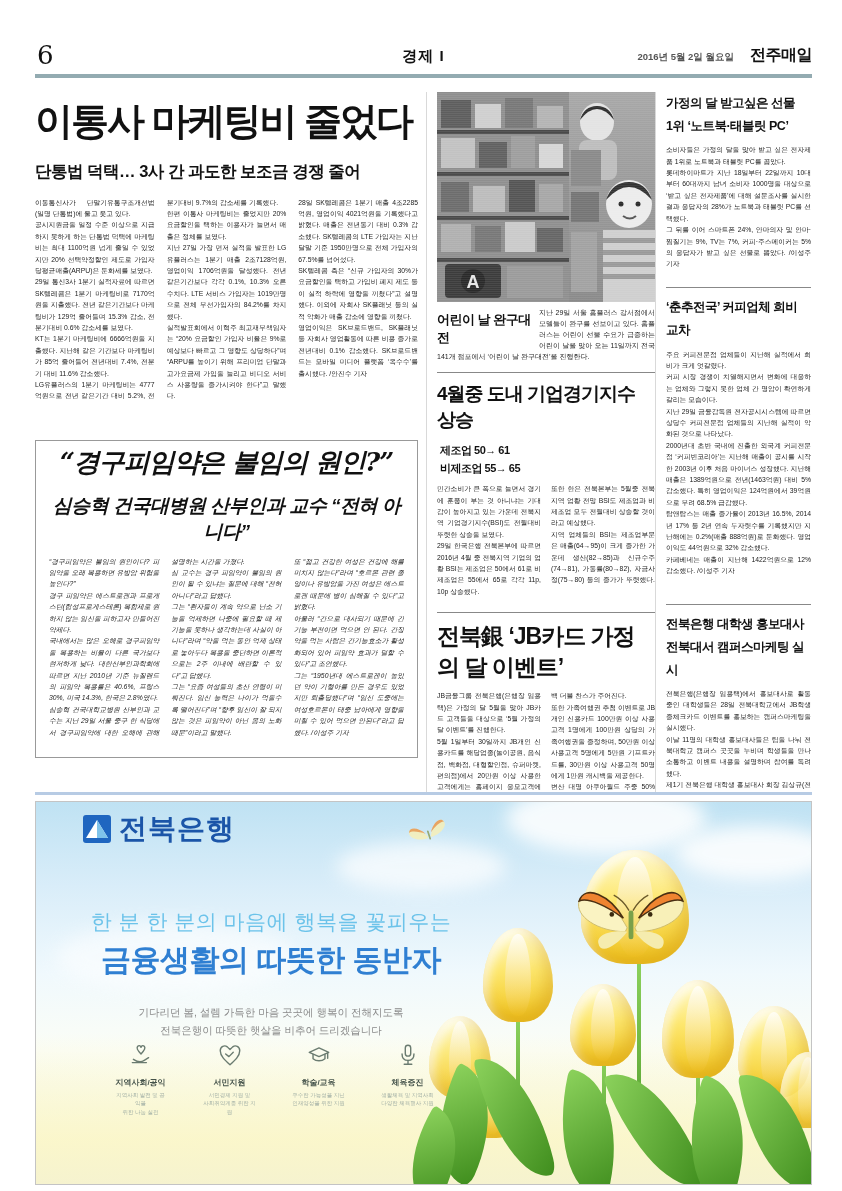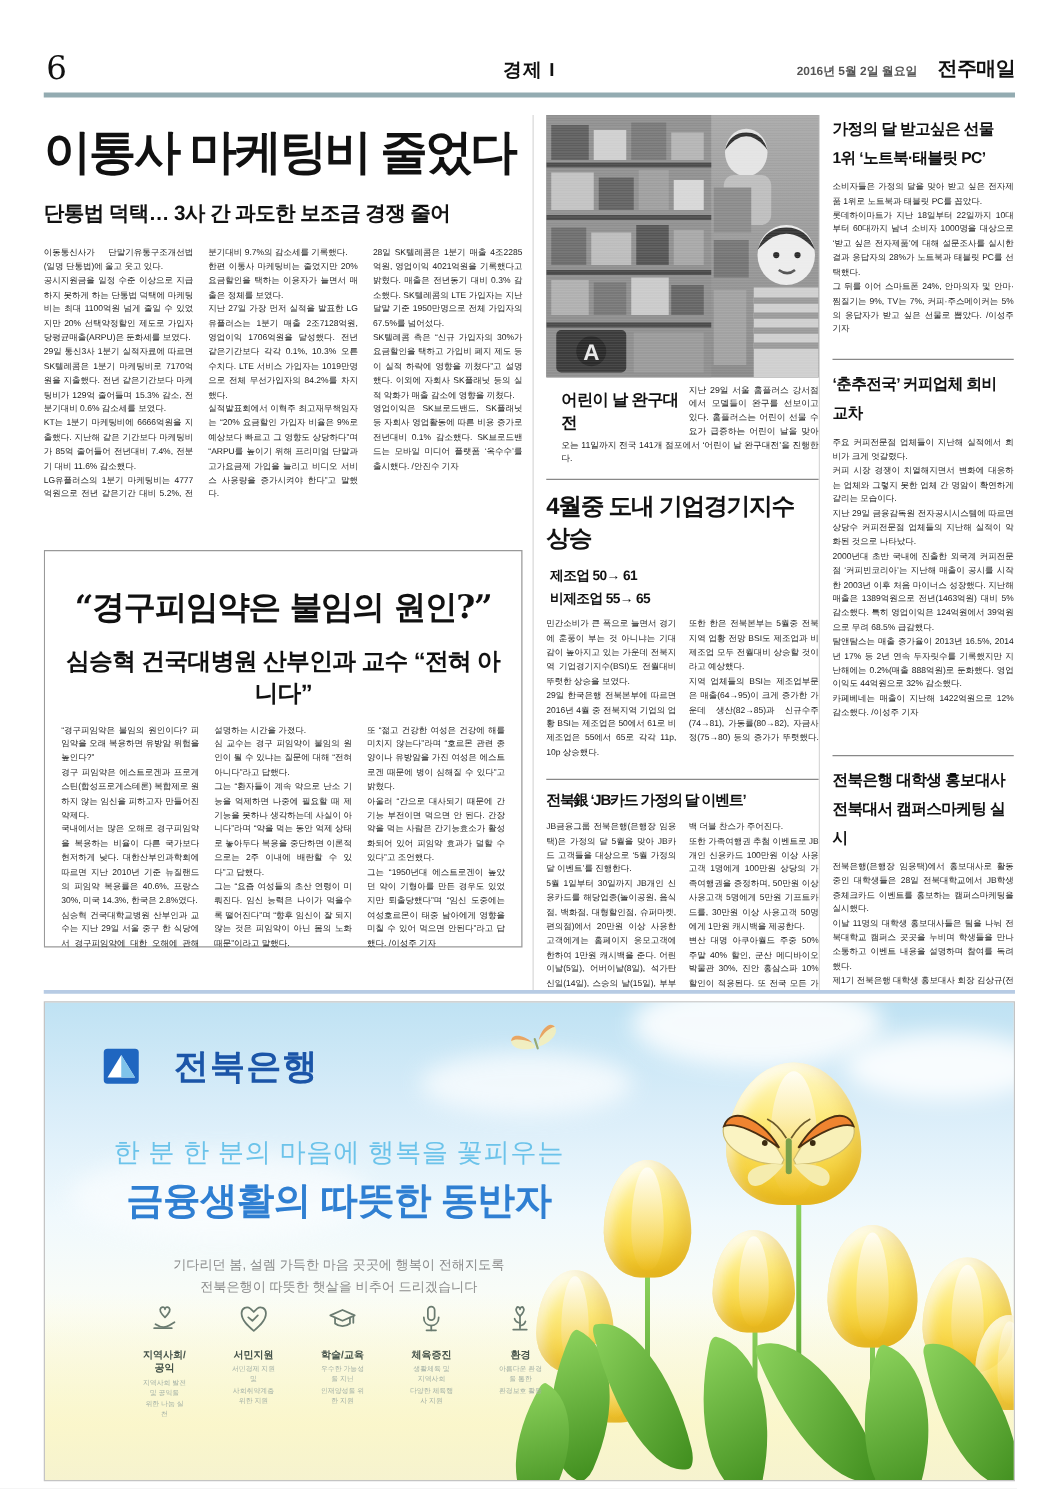--- a/index.html
+++ b/index.html
@@ -17,49 +17,49 @@
   .content{position:absolute;top:92px;left:35px;right:30px;height:700px;display:flex;overflow:hidden;}
   .region-left{width:383px;padding-right:8px;flex:none;}
   .region-mid{width:229px;flex:none;border-left:1px solid #d9d9d9;padding-left:10px;box-sizing:border-box;}
   .region-right{width:156px;flex:none;border-left:1px solid #d9d9d9;padding-left:10px;box-sizing:border-box;}
   .body-txt{font-size:6.8px;line-height:1.68;text-align:justify;white-space:pre-line;overflow:hidden;color:#191919;}
   .rule{border:0;border-top:1px solid #888;margin:9px 0 8px;}
   
   .lead-head{font-size:38px;font-weight:bold;letter-spacing:-2px;margin:4px 0 12px;white-space:nowrap;}
   .lead-sub{font-size:16.5px;font-weight:bold;line-height:1.55;letter-spacing:-0.5px;}
   .lead-body{margin-top:12px;column-count:3;column-gap:12px;height:230px;}
-  .quote-box{margin-top:13px;border:1px solid #999;padding:27px 13px 10px;height:318px;box-sizing:border-box;}
+  .quote-box{margin-top:13px;border:1px solid #999;padding:4px 13px 10px;height:318px;box-sizing:border-box;font-style:italic;}
   .q-head{text-align:center;font-size:26px;font-weight:bold;font-family:"DejaVu Serif","Liberation Serif",serif;letter-spacing:-1px;}
   .q-sub{text-align:center;font-size:19px;font-weight:bold;margin-top:13px;letter-spacing:-0.5px;}
   .q-body{margin-top:11px;column-count:3;column-gap:12px;height:222px;}
   
   .photo{position:relative;width:218px;height:210px;background:#9a9a9a;overflow:hidden;}
   .photo:after{content:"";position:absolute;inset:0;
     background:repeating-linear-gradient(0deg,rgba(255,255,255,.07) 0 1px,transparent 1px 2px);}
-  .caption{margin-top:6px;overflow:hidden;margin-left:12px;}
+  .caption{margin-top:6px;overflow:hidden;}
   .cap-title{float:left;width:102px;font-size:13px;font-weight:bold;letter-spacing:-0.5px;padding-top:3px;}
   .cap-text{font-size:7px;line-height:1.57;text-align:justify;color:#222;}
   .bsi-head{font-size:19px;font-weight:bold;letter-spacing:-1px;margin-top:2px;}
   .bsi-stats{margin:8px 0 6px 3px;font-size:11px;font-weight:bold;line-height:1.65;letter-spacing:-0.5px;}
   .bsi-body{column-count:2;column-gap:10px;height:120px;}
-  .jb-head{font-size:12px;font-weight:bold;letter-spacing:-1px;margin-top:2px;}
+  .jb-head{font-size:23px;font-weight:bold;letter-spacing:-1px;margin-top:2px;}
   .jb-body{margin-top:7px;column-count:2;column-gap:10px;height:198px;}
   
   .r-head{font-size:12.5px;font-weight:bold;line-height:1.85;letter-spacing:-0.5px;}
   .rA-body{margin-top:6px;height:134px;}
   .rB-body{margin-top:6px;height:246px;}
   .rC-body{margin-top:6px;height:158px;}
   
   .edit-rule{position:absolute;top:792px;left:35px;right:30px;height:3px;background:#b7cbe4;}
   .ad{position:absolute;top:801px;left:35px;width:777px;height:384px;border:1px solid #c4c4c4;box-sizing:border-box;overflow:hidden;
       background:linear-gradient(180deg,#bfe2f3 0%,#d9edf9 22%,#f0f9fd 45%,#fbfdf6 65%,#f4f6d8 100%);}
   .cloud{position:absolute;background:#fff;border-radius:50%;filter:blur(9px);opacity:.85;}
   .glow{position:absolute;left:0;bottom:0;width:100%;height:150px;
         background:linear-gradient(180deg,rgba(255,250,210,0) 0%,rgba(252,246,196,.75) 70%,#f6f3cf 100%);}
-  .ad-logo{position:absolute;left:46px;top:32px;display:flex;align-items:center;gap:20px;}
+  .ad-logo{position:absolute;left:46px;top:8px;display:flex;align-items:center;}
   .ad-logo-text{font-size:28px;font-weight:bold;color:#1b55a8;letter-spacing:1px;margin-left:7px;}
   .ad-copy{position:absolute;left:0;top:106px;width:470px;text-align:center;}
   .ad-tag1{font-size:21px;color:#6cc3ea;letter-spacing:0.5px;}
   .ad-tag2{font-size:30px;font-weight:bold;color:#2f7fd2;letter-spacing:-0.5px;margin-top:4px;}
   .ad-sub{margin-top:22px;font-size:10.5px;color:#8a8a8a;line-height:1.75;}
   .ad-icons{position:absolute;left:42px;top:240px;width:356px;display:flex;justify-content:space-between;}
   .ad-ic{width:66px;text-align:center;margin-left:36px;}
   .ad-ic-label{font-size:8px;font-weight:bold;color:#44524a;margin-top:5px;}
   .ad-ic-desc{font-size:5.5px;color:#a3b0a6;margin-top:3px;line-height:1.5;white-space:pre-line;}
   
@@ -342,26 +342,15 @@
         <svg width="26" height="26" viewBox="0 0 48 48" fill="none" stroke="#6a7b70" stroke-width="2.6" stroke-linecap="round" stroke-linejoin="round">
           <rect x="19" y="6" width="10" height="20" rx="5"></rect>
           <path d="M13 22 C13 30 18 34 24 34 C30 34 35 30 35 22"></path>
           <path d="M24 34 V41"></path>
             <path d="M17 41 H31"></path>
         </svg>
         <div class="ad-ic-label">체육증진</div>
         <div class="ad-ic-desc">생활체육 및 지역사회
 다양한 체육행사 지원</div>
       </div>
-      <div class="ad-ic">
-        <svg width="26" height="26" viewBox="0 0 48 48" fill="none" stroke="#6a7b70" stroke-width="2.6" stroke-linecap="round" stroke-linejoin="round">
-          <path d="M24 20 C21 17 16 12 19 8 C21 5 24 8 24 10 C24 8 27 5 29 8 C32 12 27 17 24 20 Z"></path>
-          <path d="M24 20 V38"></path>
-          <path d="M24 30 C20 30 17 27 16 24 M24 34 C28 34 31 31 32 28"></path>
-          <path d="M14 40 H34"></path>
-        </svg>
-        <div class="ad-ic-label">환경</div>
-        <div class="ad-ic-desc">아름다운 환경을 통한
-환경보호 활동</div>
-      </div>
     </div>
   </div>
 </div>
 
 </body></html>

